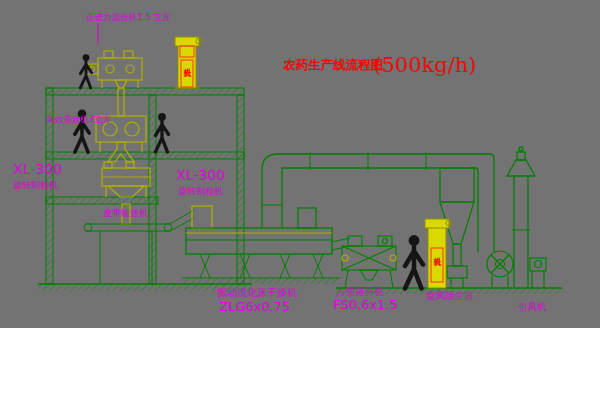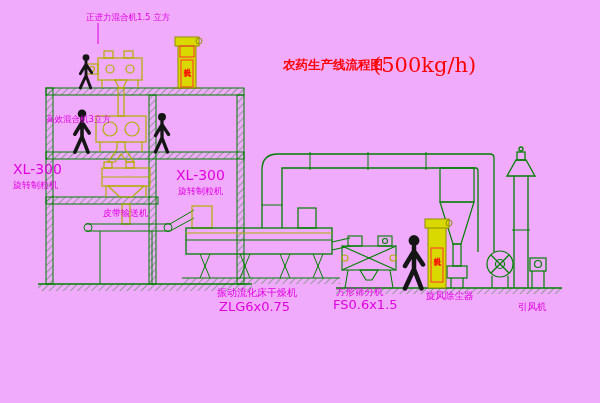--- a/index.html
+++ b/index.html
@@ -1,16 +1,16 @@
 <!DOCTYPE html>
 <html><head>
 <meta charset="utf-8">
 <style>
   html,body{margin:0;padding:0;background:#ffffff;}
-  .canvas{position:relative;width:600px;height:403px;background:#f0abfc;overflow:hidden;
+  .canvas{position:relative;width:600px;height:328px;background:#737373;overflow:hidden;
           font-family:"DejaVu Sans",sans-serif;}
   svg{display:block;}
   text{font-family:"DejaVu Sans",sans-serif;}
   .mag{fill:#e000e0;}
   .red{fill:#ff0000;}
   .vtext{writing-mode:vertical-rl;text-orientation:upright;}
   .cap-serif{font-family:"DejaVu Serif",serif;}
 </style>
 </head>
 <body>

